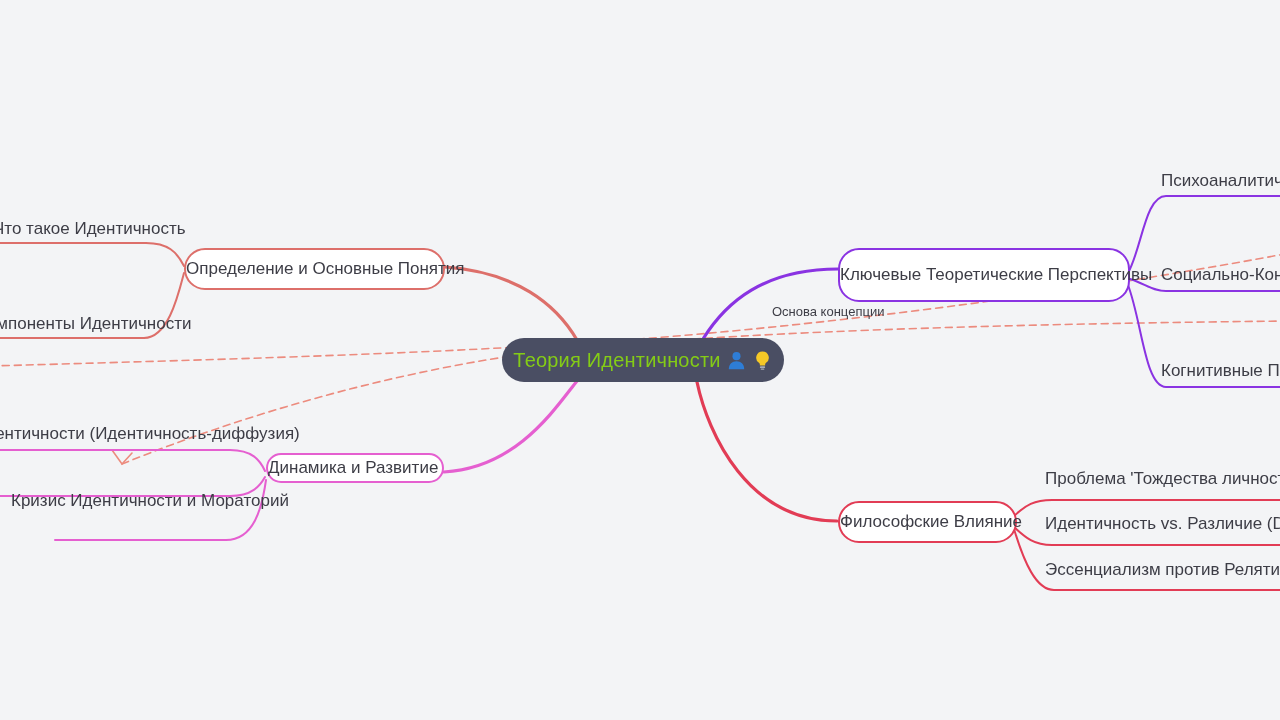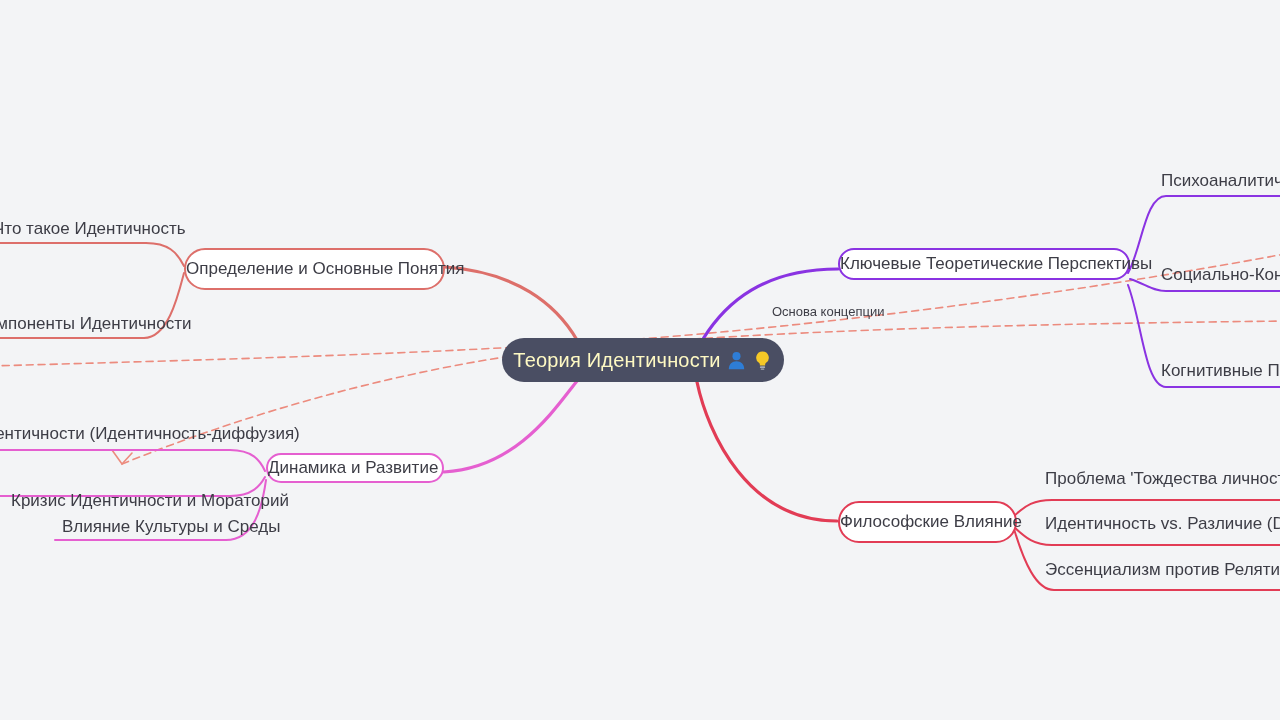--- a/index.html
+++ b/index.html
@@ -82,21 +82,21 @@
 
       <g stroke="#e23c55">
         <path class="mainlink" d="M 697 382 C 708 434, 748 521, 837 521"></path>
         <path class="sublink" d="M 1014 516 C 1026 505, 1034 500, 1052 500 L 1292 500"></path>
         <path class="sublink" d="M 1014 527 C 1026 538, 1034 545, 1052 545 L 1292 545"></path>
         <path class="sublink" d="M 1014 529 C 1024 562, 1036 590, 1054 590 L 1292 590"></path>
       </g>
     </svg>
 
     <div class="central-node" style="left: 502px; top: 338px; width: 282px; height: 44px; background-color: rgb(74, 78, 99);">
-      <span class="label" style="color: #fef9c3;">Теория Идентичности</span>
+      <span class="label" style="color: #84cc16;">Теория Идентичности</span>
       <svg class="icon" width="21" height="21" viewBox="0 0 24 24">
         <g fill="#2e7dd6">
           <circle cx="12" cy="7" r="4.6"></circle>
           <path d="M3.2 22 C3.2 16 7 12.8 12 12.8 S20.8 16 20.8 22 Z"></path>
         </g>
       </svg>
       <svg class="icon" width="21" height="21" viewBox="0 0 24 24">
         <path d="M12 1.6 a7.2 7.2 0 0 0 -4.1 13.1 c.7.5 1.1 1.3 1.1 2.1 v1 h6 v-1 c0-.8.4-1.6 1.1-2.1 A7.2 7.2 0 0 0 12 1.6 z" fill="#f6c927"></path>
         <rect x="9" y="18.6" width="6" height="2" rx="1" fill="#a8adb5"></rect>
         <rect x="9.8" y="21" width="4.4" height="1.6" rx="0.8" fill="#a8adb5"></rect>
@@ -104,34 +104,33 @@
     </div>
 
     <div class="node-box" style="left: 184px; top: 248px; width: 261px; height: 42px; border-color: rgb(221, 111, 106);">
       <span>Определение и Основные Понятия</span>
     </div>
 
     <div class="node-box" style="left: 266px; top: 453px; width: 178px; height: 30px; border-color: rgb(229, 95, 208);">
       <span>Динамика и Развитие</span>
     </div>
 
-    <div class="node-box" style="left: 838px; top: 248px; width: 292px; height: 32px; border-color: rgb(138, 51, 226);">
+    <div class="node-box" style="left: 838px; top: 248px; width: 292px; height: 54px; border-color: rgb(138, 51, 226);">
       <span>Ключевые Теоретические Перспективы</span>
     </div>
 
     <div class="node-box" style="left: 838px; top: 501px; width: 179px; height: 42px; border-color: rgb(226, 60, 85);">
       <span>Философские Влияние</span>
     </div>
 
     <div class="leaf-label" style="left:-7px;top:219px;">Что такое Идентичность</div>
     <div class="leaf-label" style="left:-23px;top:314px;">Компоненты Идентичности</div>
 
     <div class="leaf-label" style="left:-27px;top:424px;">Идентичности (Идентичность-диффузия)</div>
     <div class="leaf-label" style="left:11px;top:491px;">Кризис Идентичности и Мораторий</div>
-    <div class="leaf-label" style="left:62px;top:517px;">Влияние Культуры и Среды</div>
 
     <div class="leaf-label" style="left:1161px;top:171px;">Психоаналитическ</div>
     <div class="leaf-label" style="left:1161px;top:265px;">Социально-Констр</div>
     <div class="leaf-label" style="left:1161px;top:361px;">Когнитивные Подх</div>
 
     <div class="leaf-label" style="left:1045px;top:469px;">Проблема 'Тождества личности' (Pers</div>
     <div class="leaf-label" style="left:1045px;top:514px;">Идентичность vs. Различие (Differenc</div>
     <div class="leaf-label" style="left:1045px;top:560px;">Эссенциализм против Релятивизма</div>
 
     <div class="relation-label" style="left:772px;top:304px;">Основа концепции</div>

